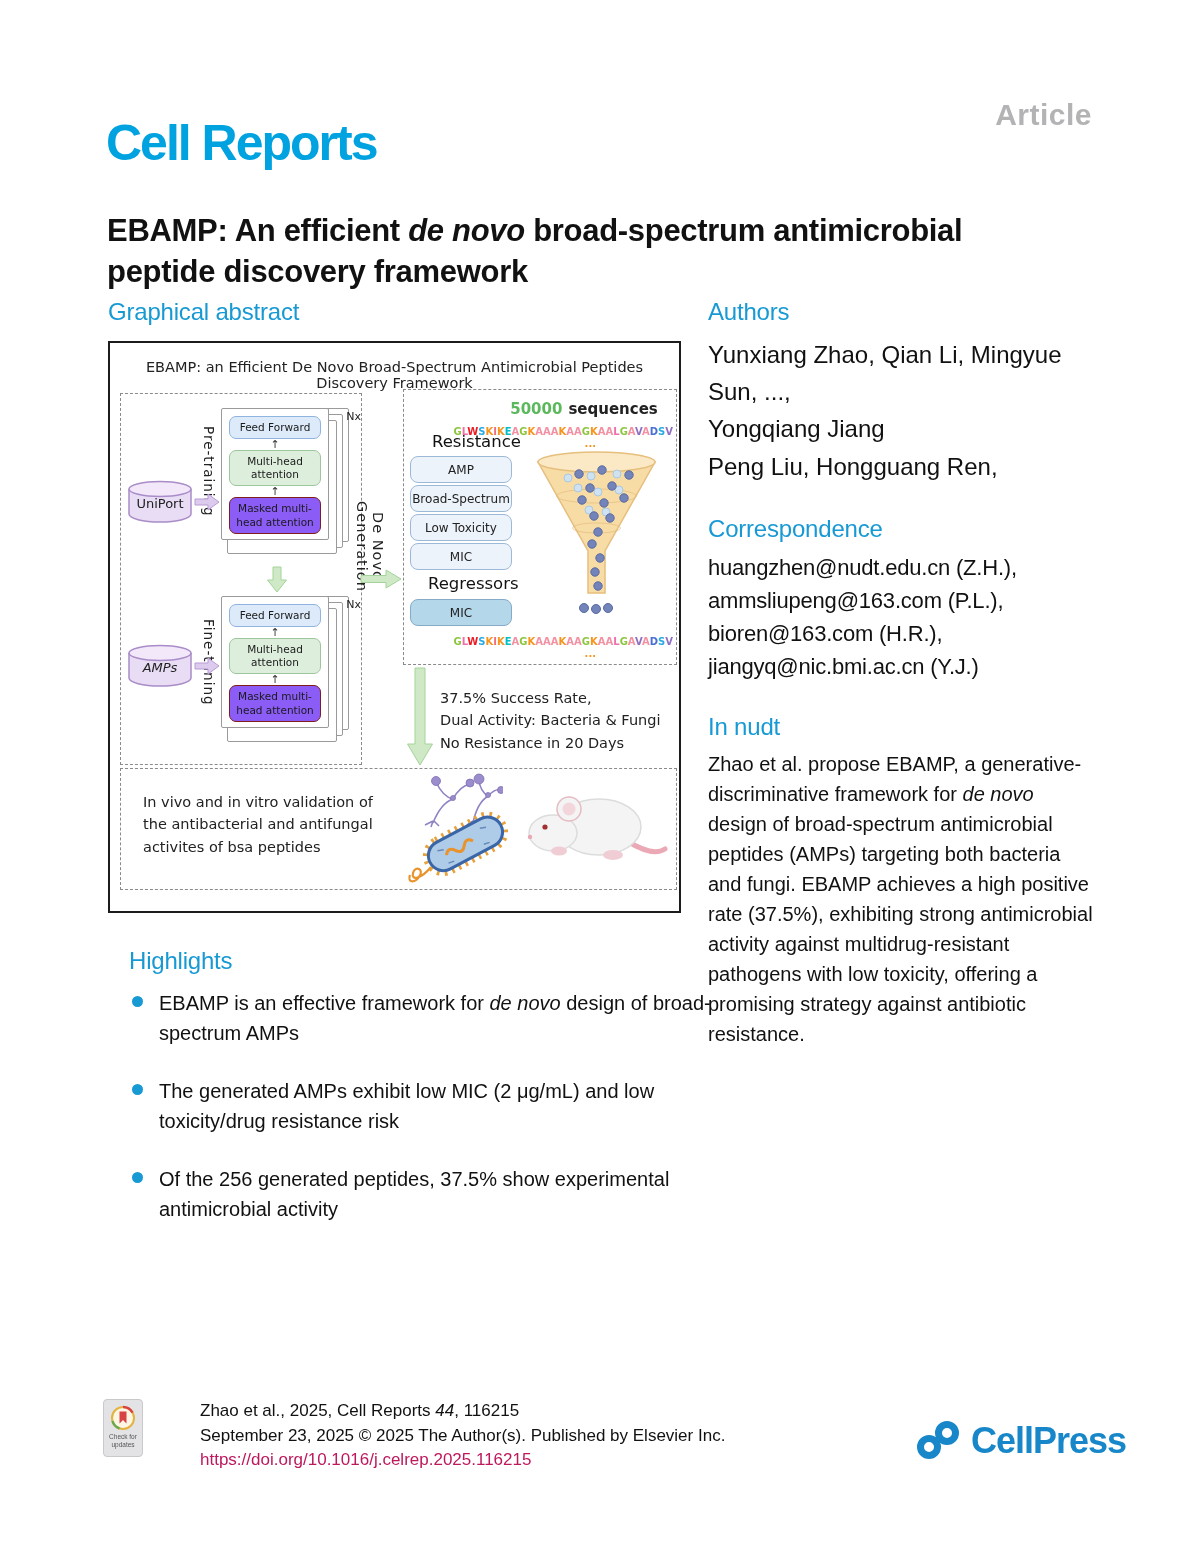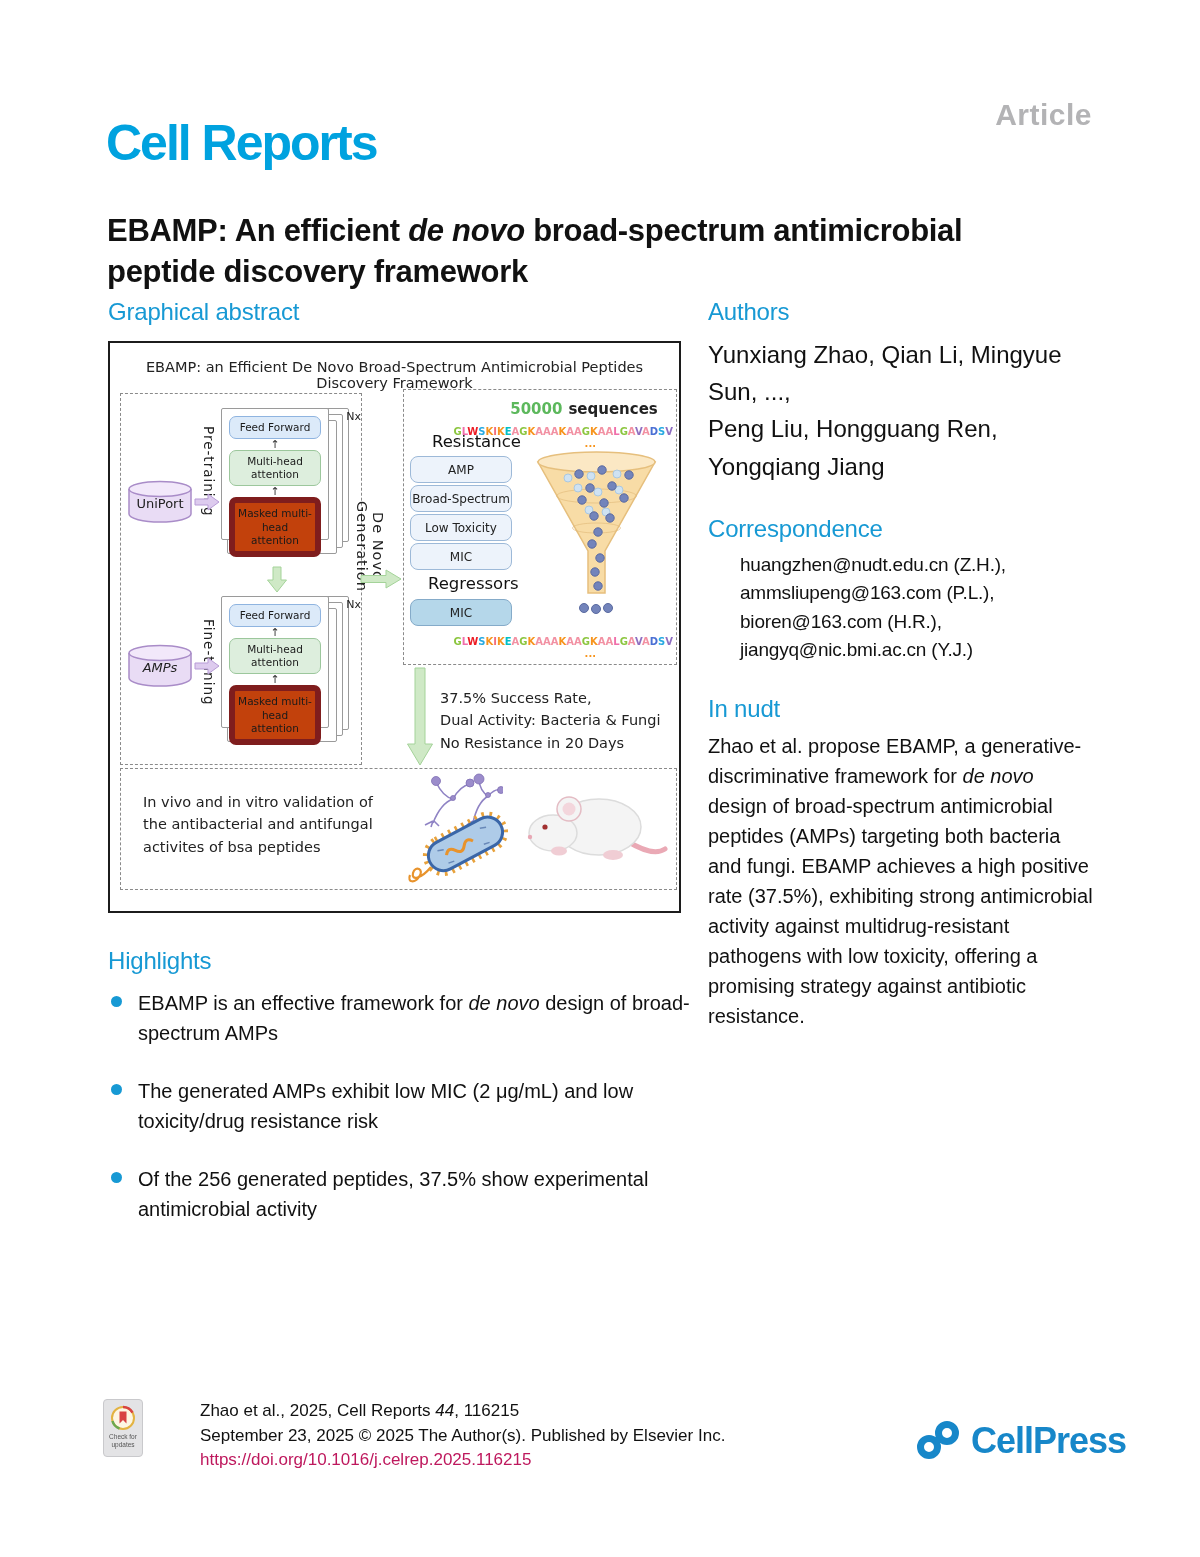--- a/index.html
+++ b/index.html
@@ -32,50 +32,50 @@
   .panel-bottom{left:10px;top:425px;width:555px;height:120px;}
 
   
   .stack{position:absolute;width:140px;height:154px;}
   .card{position:absolute;background:#fff;border:1.2px solid #9a9a9a;border-radius:2px;width:108px;height:132px;}
   .b3{left:18px;top:0;} .b2{left:12px;top:6px;} .b1{left:6px;top:12px;}
   .front{left:0;top:0;display:flex;flex-direction:column;justify-content:space-between;align-items:center;padding:7px 0;box-sizing:border-box;}
   .tbox{width:92px;border-radius:7px;font-size:10.5px;text-align:center;padding:4px 2px;line-height:1.25;box-sizing:border-box;}
   .tbox.ff{background:#dcEAf9;border:1px solid #8fb4e0;background:#dceaf9;}
   .tbox.mha{background:#ddeedd;border:1px solid #9cc79c;}
-  .tbox.masked{background:#c2410c;border:6px solid #7f1d1d;}
+  .tbox.masked{background:#8b5cf6;border:1px solid #7f1d1d;}
   .up-arrow{font-size:11px;line-height:1;color:#333;}
   .nx{position:absolute;right:0;top:2px;font-size:11px;color:#222;}
   .stage-label{position:absolute;writing-mode:vertical-rl;font-size:13.5px;color:#222;letter-spacing:1px;}
 
   .cyl{position:absolute;width:70px;height:44px;}
   .cyl-label{position:absolute;left:0;top:16px;width:100%;text-align:center;font-size:13px;color:#222;}
 
   .denovo-label{left:243px;top:128px;writing-mode:vertical-rl;font-size:14.5px;color:#222;letter-spacing:1px;height:150px;text-align:center;line-height:1.15;}
   .seq{font-size:10px;font-weight:bold;letter-spacing:0;white-space:nowrap;}
   .seq-ellipsis{font-size:10px;font-weight:bold;color:#f7941d;}
 
   .cls-label{position:absolute;font-size:16.5px;color:#111;}
   .cls-box{position:absolute;left:6px;width:102px;height:27px;border-radius:8px;background:#edf3fb;border:1.2px solid #9db9d8;
            display:flex;align-items:center;justify-content:center;font-size:12px;color:#222;box-sizing:border-box;}
   .cls-box.reg{background:#b5d7ea;border-color:#85abc9;}
 
   .results-text{left:330px;top:344px;font-size:14.5px;line-height:1.55;color:#222;}
   .validation-text{position:absolute;left:22px;top:22px;font-size:14.5px;line-height:1.55;color:#222;}
 
   
-  .highlights{margin-top:34px;}
+  .highlights{margin-top:34px;margin-left:21px;}
   .hl-item{position:relative;margin-top:13px;padding-left:30px;font-size:20px;line-height:1.5;color:#111;width:560px;}
   .hl-item .dot{position:absolute;left:3px;top:8px;width:11px;height:11px;border-radius:50%;background:#1799d4;}
   .hl-item .it{font-style:italic;}
 
   
   .authors-lines{margin-top:10px;font-size:24px;line-height:1.55;color:#111;}
   .corr-h{margin-top:30px;}
-  .corr-lines{margin-top:8px;font-size:19px;line-height:1.5;color:#111;letter-spacing:-.2px;margin-left:32px;}
+  .corr-lines{margin-top:8px;font-size:22px;line-height:1.5;color:#111;letter-spacing:-.2px;}
   .inbrief-h{margin-top:30px;}
   .inbrief-p{margin-top:8px;font-size:20px;line-height:1.5;color:#111;}
   .inbrief-p .it{font-style:italic;}
 
   
   .badge{top:1399px;left:103px;width:40px;height:58px;background:#e3e3e5;border:1px solid #c9c9cc;border-radius:4px;
          display:flex;flex-direction:column;align-items:center;justify-content:flex-start;padding-top:5px;box-sizing:border-box;cursor:pointer;}
   .badge-text{font-size:6.5px;color:#555;text-align:center;line-height:1.3;margin-top:2px;}
   .footer-text{top:1399px;left:200px;font-size:17px;line-height:1.45;color:#111;}
   .footer-text .it{font-style:italic;}
@@ -296,22 +296,22 @@
       <span class="dot"></span>
       <span>Of the 256 generated peptides, 37.5% show experimental antimicrobial activity</span>
     </div>
   </div>
 </div>
 
 <div class="abs right-col">
   <div class="sec-h">Authors</div>
   <div class="authors-lines">
     <div>Yunxiang Zhao, Qian Li, Mingyue Sun, ...,</div>
+    <div>Yongqiang Jiang</div>
     <div>Peng Liu, Hongguang Ren,</div>
-    <div>Yongqiang Jiang</div>
   </div>
 
   <div class="sec-h corr-h">Correspondence</div>
   <div class="corr-lines">
     <div>huangzhen@nudt.edu.cn (Z.H.),</div>
     <div>ammsliupeng@163.com (P.L.),</div>
     <div>bioren@163.com (H.R.),</div>
     <div>jiangyq@nic.bmi.ac.cn (Y.J.)</div>
   </div>
 

